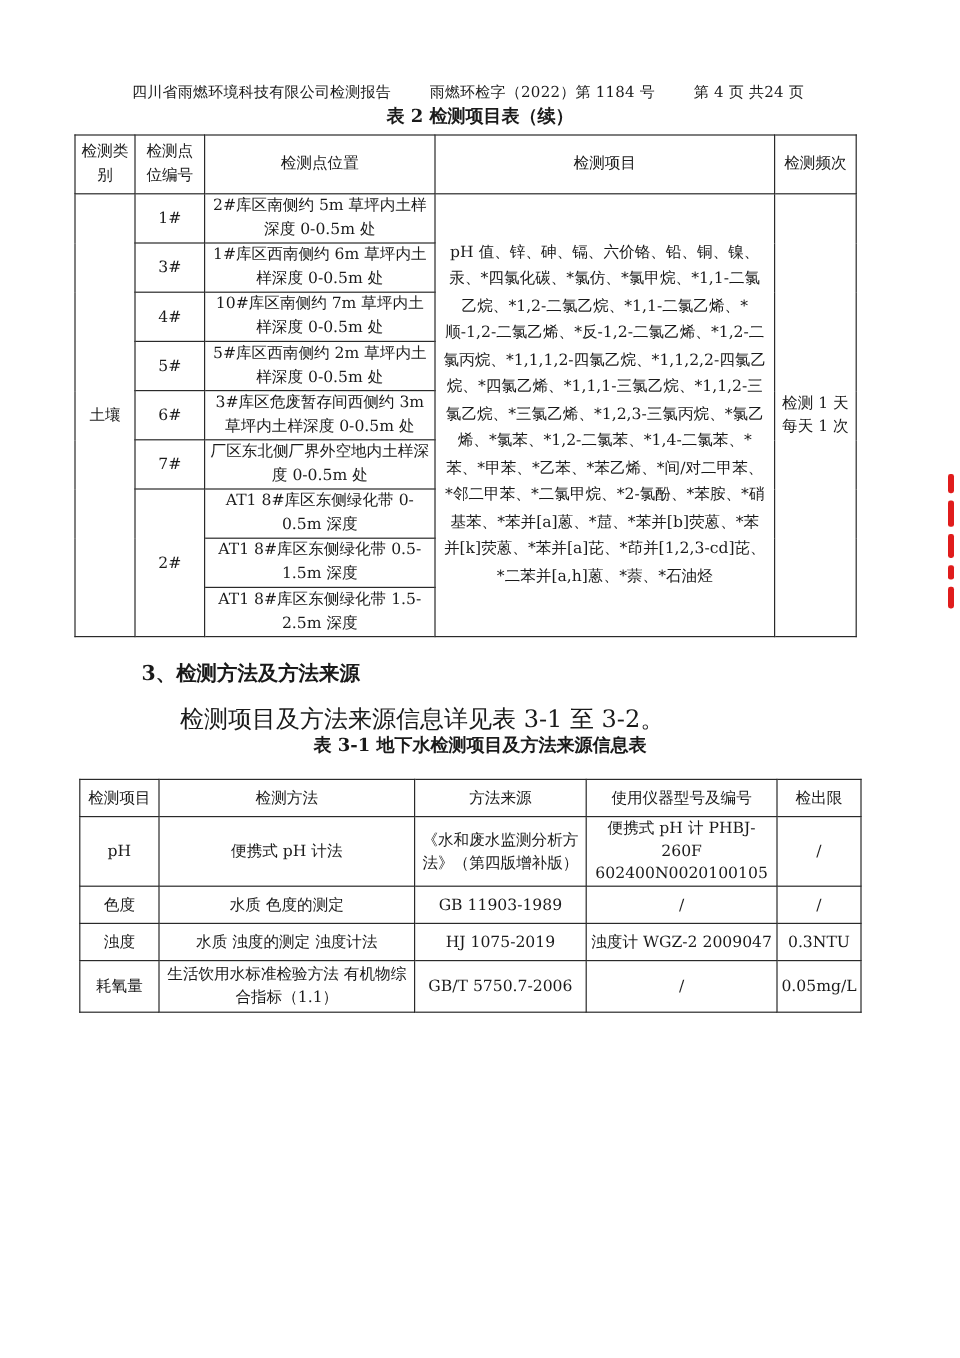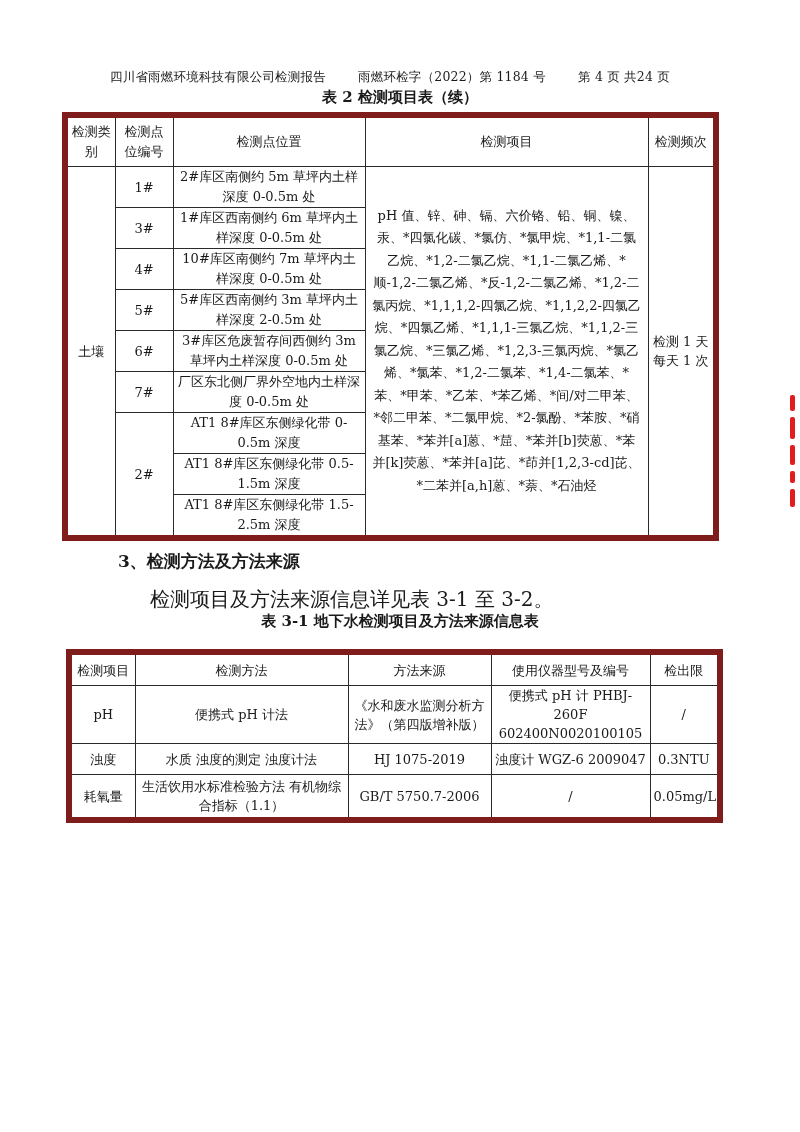--- a/index.html
+++ b/index.html
@@ -16,21 +16,21 @@
     position: absolute; width: 800px; left: 0; text-align: center; font-size: 15px; font-weight: bold;
   }
   table.grid {
     position: absolute; border-collapse: collapse; table-layout: fixed;
     font-size: 13px; line-height: 19px;
   }
   table.grid td, table.grid th {
     border: 1px solid #2a2a2a; text-align: center; vertical-align: middle;
     font-weight: normal; padding: 0 3px; overflow: hidden;
   }
-  table.grid { border: 6px solid #7f1d1d; }
+  table.grid { border: 1px solid #7f1d1d; }
   #t2 { left: 62px; top: 112px; width: 651px; }
   #t2 th { height: 48px; line-height: 20px; }
   #t2 td.loc { height: 40px; line-height: 20px; }
   #t2 td.items { text-align: center; padding: 0 6px; line-height: 22.5px; font-size: 13px; }
   #t31 { left: 66px; top: 649px; width: 651px; font-size: 13px; }
   #t31 th { height: 30px; }
   #t31 td { height: 30px; line-height: 19px; }
   #t31 td.tall { height: 42px; }
   .section-title {
     position: absolute; left: 118px; top: 550px; font-size: 17px; font-weight: bold;
@@ -79,21 +79,21 @@
   <tr>
     <td>3#</td>
     <td class="loc">1#库区西南侧约 6m 草坪内土样深度 0-0.5m 处</td>
   </tr>
   <tr>
     <td>4#</td>
     <td class="loc">10#库区南侧约 7m 草坪内土样深度 0-0.5m 处</td>
   </tr>
   <tr>
     <td>5#</td>
-    <td class="loc">5#库区西南侧约 3m 草坪内土样深度 2-0.5m 处</td>
+    <td class="loc">5#库区西南侧约 2m 草坪内土样深度 0-0.5m 处</td>
   </tr>
   <tr>
     <td>6#</td>
     <td class="loc">3#库区危废暂存间西侧约 3m 草坪内土样深度 0-0.5m 处</td>
   </tr>
   <tr>
     <td>7#</td>
     <td class="loc">厂区东北侧厂界外空地内土样深度 0-0.5m 处</td>
   </tr>
   <tr>
@@ -131,24 +131,31 @@
     <th>检出限</th>
   </tr>
   <tr>
     <td class="tall">pH</td>
     <td class="tall">便携式 pH 计法</td>
     <td class="tall">《水和废水监测分析方法》（第四版增补版）</td>
     <td class="tall">便携式 pH 计   PHBJ-260F 602400N0020100105</td>
     <td class="tall">/</td>
   </tr>
   <tr>
+    <td>色度</td>
+    <td>水质  色度的测定</td>
+    <td>GB 11903-1989</td>
+    <td>/</td>
+    <td>/</td>
+  </tr>
+  <tr>
     <td>浊度</td>
     <td>水质  浊度的测定  浊度计法</td>
     <td>HJ 1075-2019</td>
-    <td>浊度计  WGZ-6 2009047</td>
+    <td>浊度计  WGZ-2 2009047</td>
     <td>0.3NTU</td>
   </tr>
   <tr>
     <td class="tall">耗氧量</td>
     <td class="tall">生活饮用水标准检验方法  有机物综合指标（1.1）</td>
     <td class="tall">GB/T 5750.7-2006</td>
     <td class="tall">/</td>
     <td class="tall">0.05mg/L</td>
   </tr>
 </tbody>

